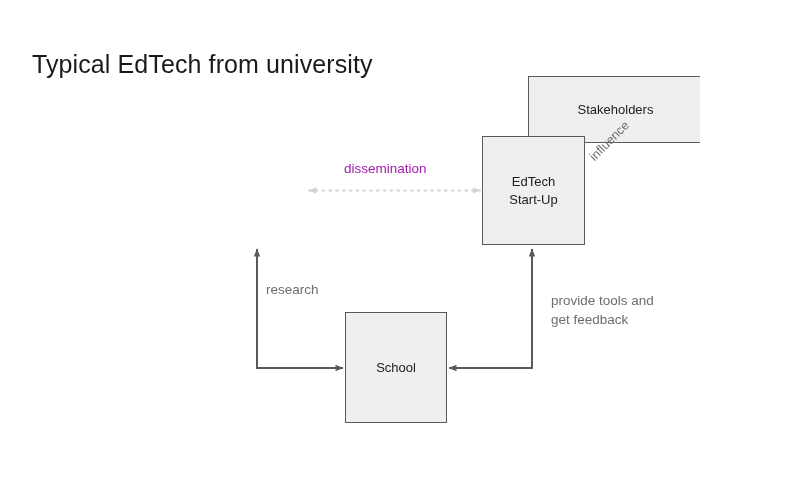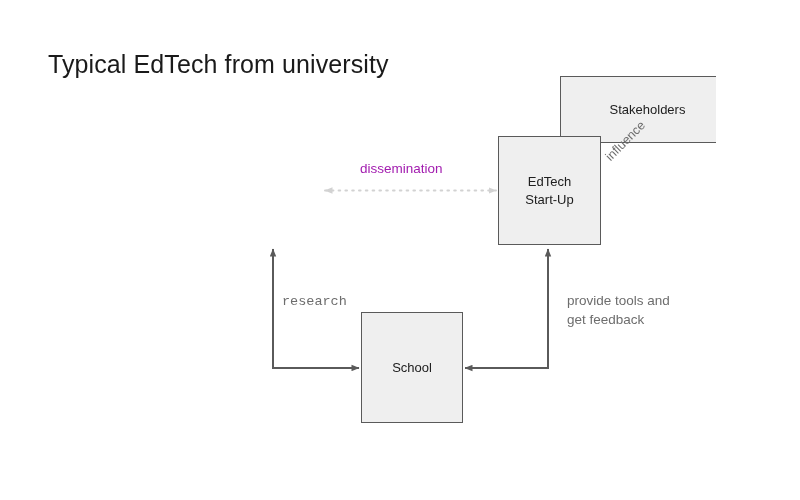--- a/index.html
+++ b/index.html
@@ -7,21 +7,20 @@
     padding: 0;
     background: #ffffff;
   }
   #canvas {
     position: relative;
     width: 700px;
     height: 500px;
     background: #ffffff;
     overflow: hidden;
     font-family: "Liberation Sans", sans-serif;
-    margin-left: 16px;
   }
   #diagram-svg {
     position: absolute;
     left: 0;
     top: 0;
     width: 800px;
     height: 500px;
   }
   .page-title {
     position: absolute;
@@ -40,35 +39,35 @@
     display: flex;
     align-items: center;
     justify-content: center;
     text-align: center;
     font-size: 13px;
     color: #202020;
     line-height: 1.35;
   }
   .node-university { left: 204px; top: 137px; width: 103px; height: 108px; }
   .node-edtech     { left: 482px; top: 136px; width: 103px; height: 109px; }
-  .node-stakeholders { left: 544px; top: 76px; width: 175px; height: 67px; }
+  .node-stakeholders { left: 528px; top: 76px; width: 175px; height: 67px; }
   .node-school     { left: 345px; top: 312px; width: 102px; height: 111px; }
   .edge-label {
     position: absolute;
     font-size: 13.5px;
     color: #6d6d6d;
     white-space: pre-line;
     line-height: 1.42;
   }
   .label-dissemination {
     left: 344px; top: 159px;
     color: #a21caf;
     font-size: 13.5px;
   }
-  .label-research { left: 266px; top: 292px; font-family: Liberation Mono, monospace; }
+  .label-research { left: 266px; top: 280px; }
   .label-provide  { left: 551px; top: 291px; }
   .label-influence {
     left: 586px; top: 153px;
     transform: rotate(-45deg);
     transform-origin: 0 0;
     font-size: 12.5px;
     color: #6d6d6d;
   }
 </style>
 </head>

